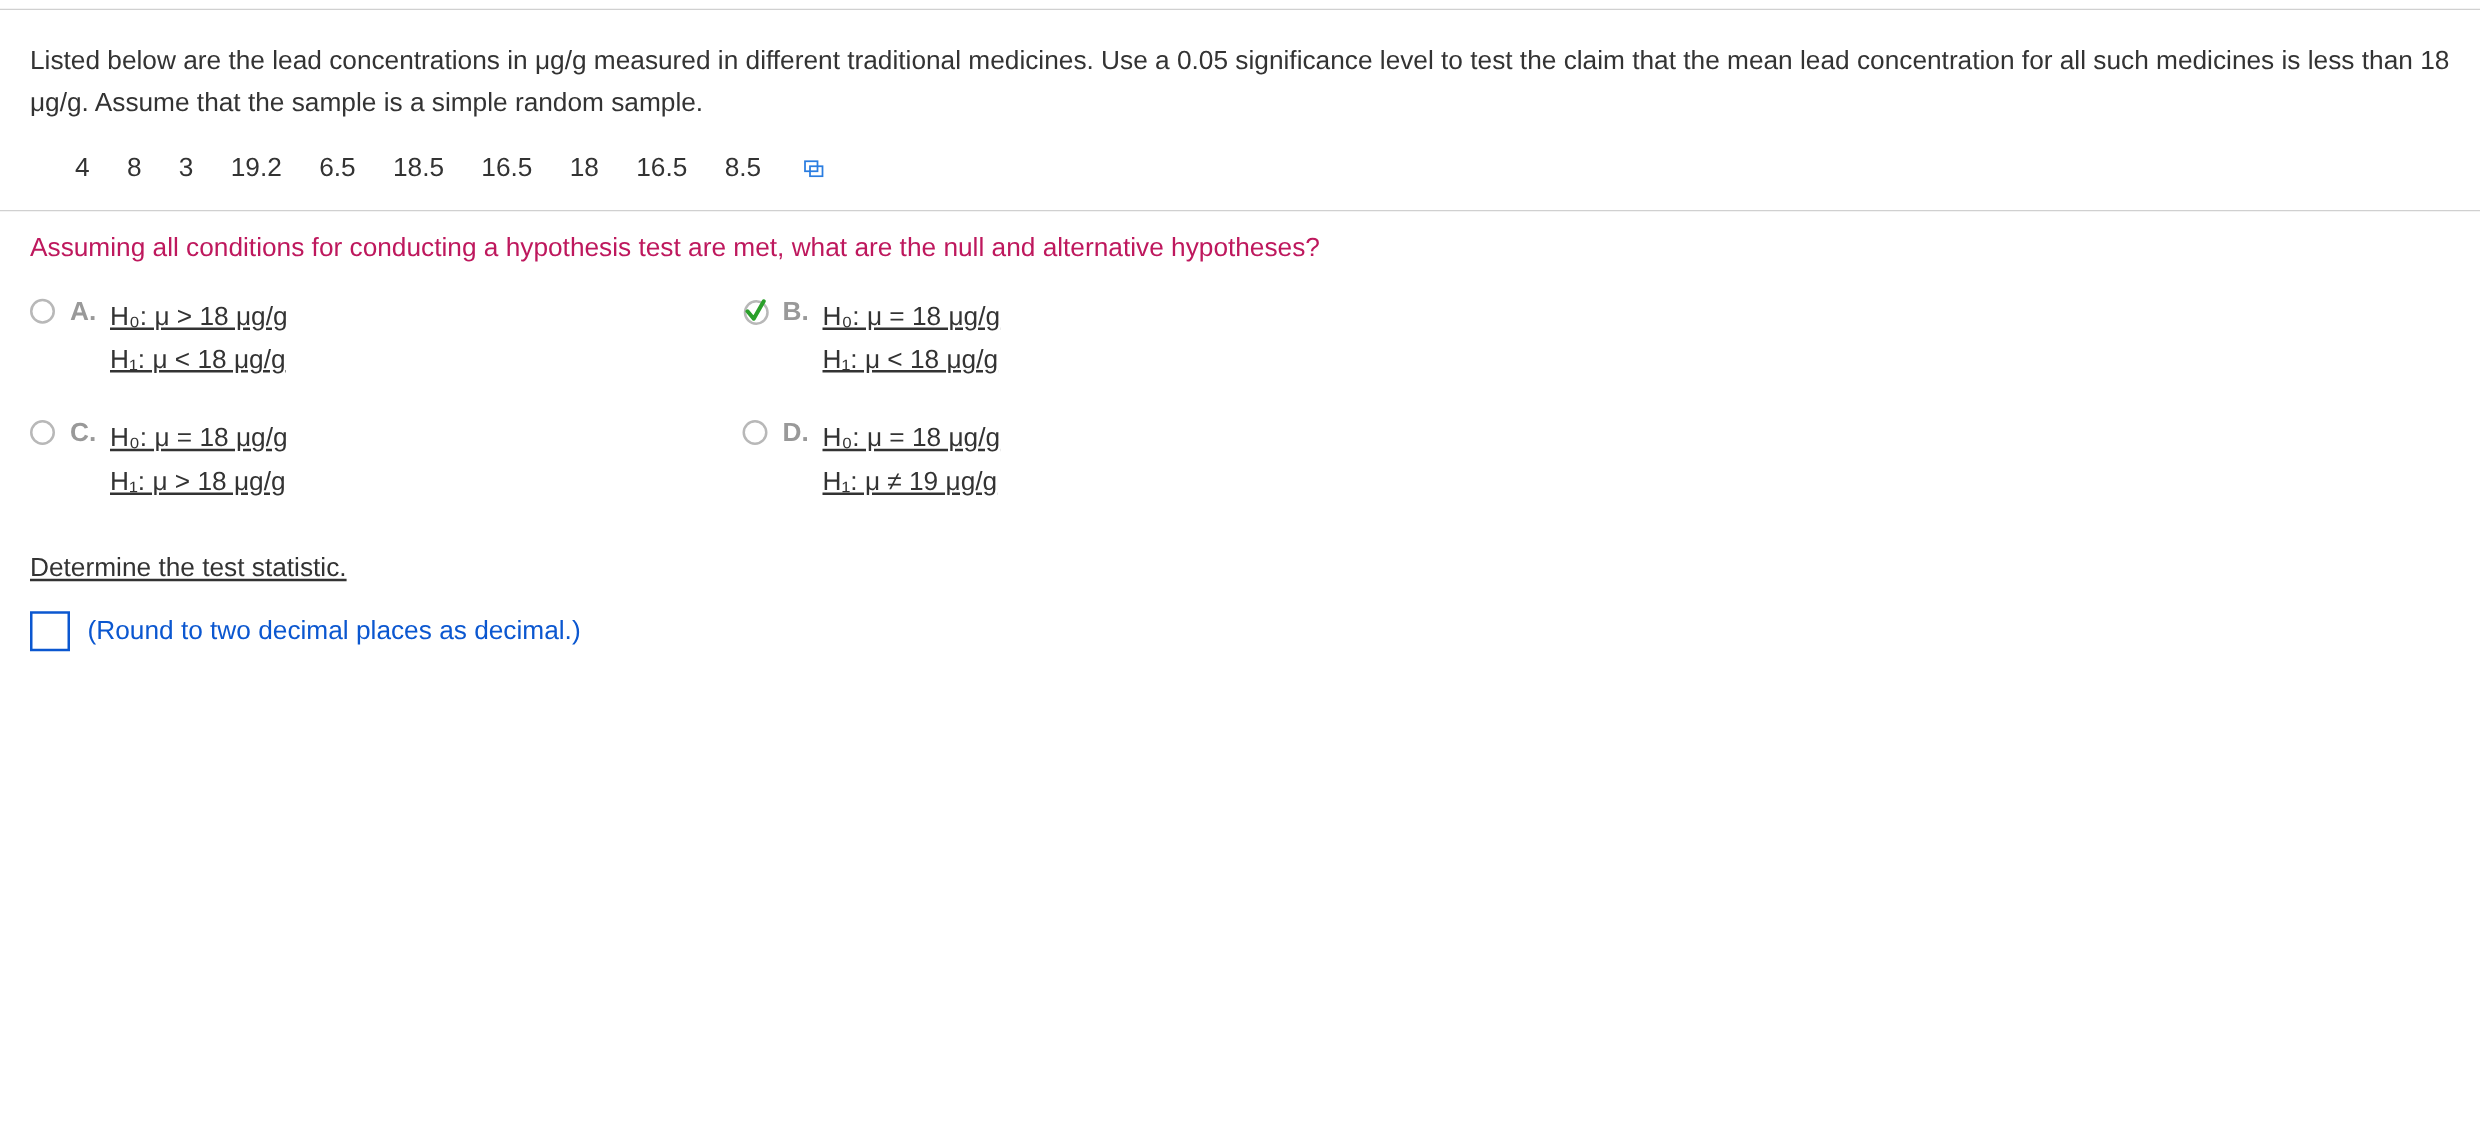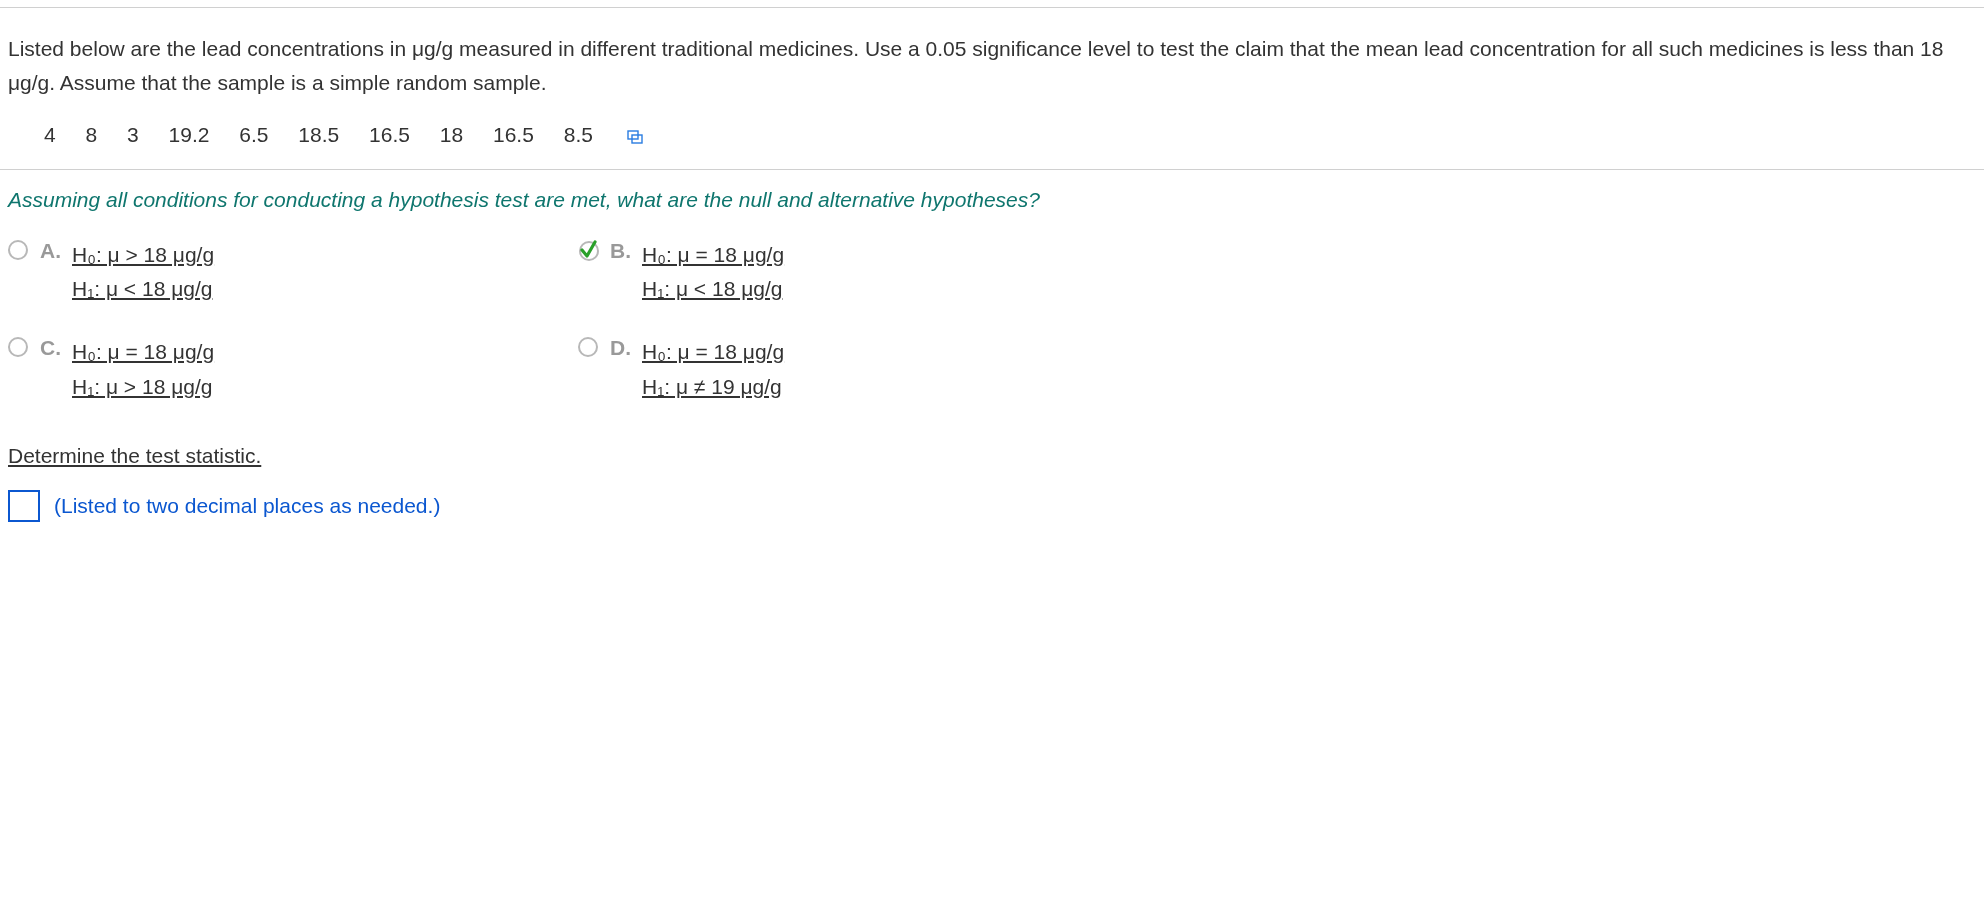--- a/index.html
+++ b/index.html
@@ -11,21 +11,21 @@
       width: 1984px;
       height: 906px;
       position: relative;
     }
     .top-border {
       border-bottom: 1px solid #d0d0d0;
       height: 8px;
       width: 100%;
     }
     .content {
-      padding: 24px 24px 0 8px;
+      padding: 24px 24px 0 24px;
     }
     .problem-text {
       line-height: 1.6;
       color: #333;
       margin-bottom: 24px;
     }
     .data-row {
       padding-left: 36px;
       margin-bottom: 20px;
       color: #333;
@@ -38,22 +38,21 @@
       display: inline-block;
       vertical-align: middle;
       margin-left: 4px;
     }
     .divider {
       border-top: 1px solid #d0d0d0;
       margin: 0 -24px 18px -24px;
     }
     .sub-question {
       margin-bottom: 26px;
-      color: #0f766e;
-      font-style: italic;
+      color: #be185d;
     }
     .options-grid {
       display: grid;
       grid-template-columns: 1fr 1fr;
       column-gap: 40px;
       row-gap: 28px;
       margin-bottom: 40px;
       max-width: 1100px;
     }
     .option {
@@ -195,16 +194,16 @@
         <span>H₁: μ ≠ 19 μg/g</span>
       </span>
     </div>
 
   </div>
 
   <div class="determine">Determine the test statistic.</div>
 
   <div class="answer-row">
     <input class="input-box" type="text" style="">
-    <span class="hint">(Listed to two decimal places as needed.)</span>
+    <span class="hint">(Round to two decimal places as decimal.)</span>
   </div>
 
 </div>
 
 </body></html>

